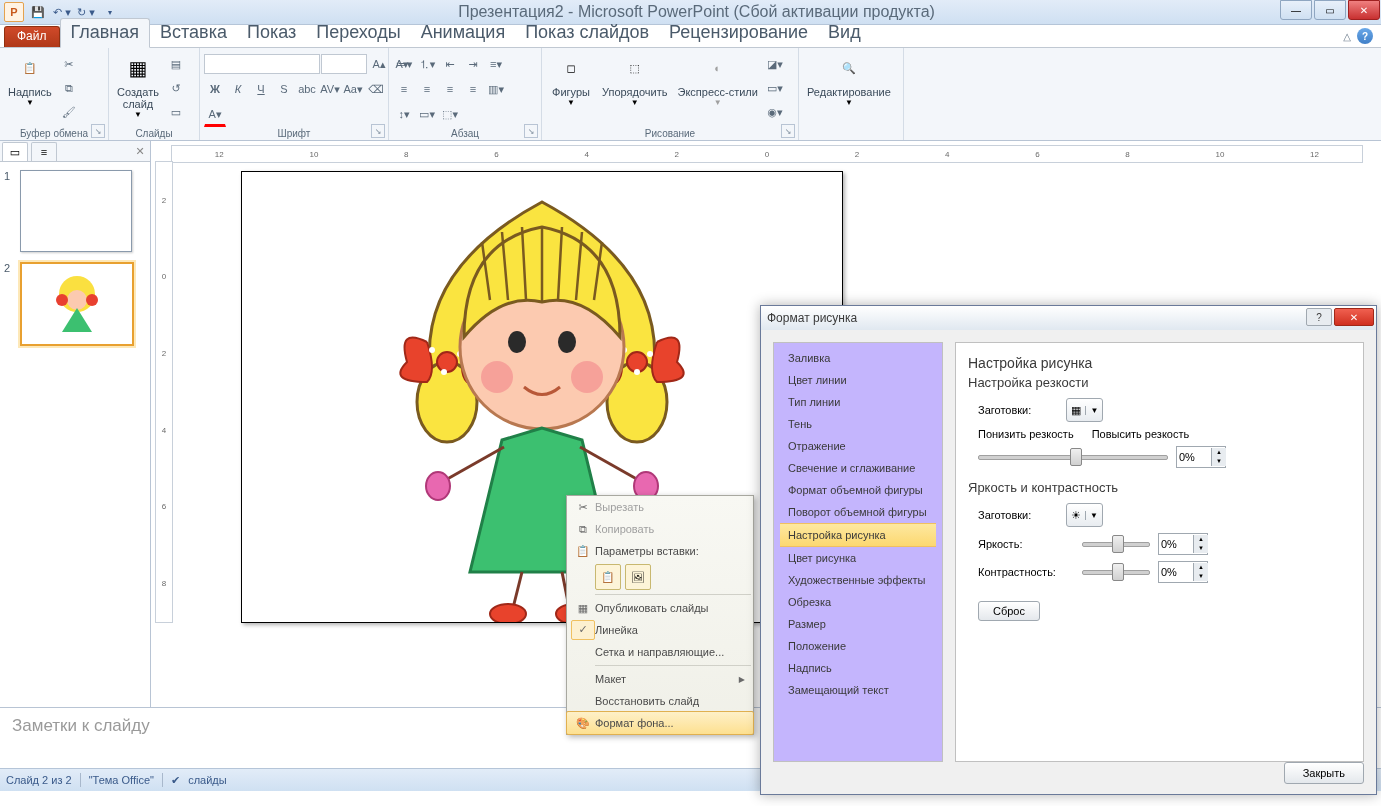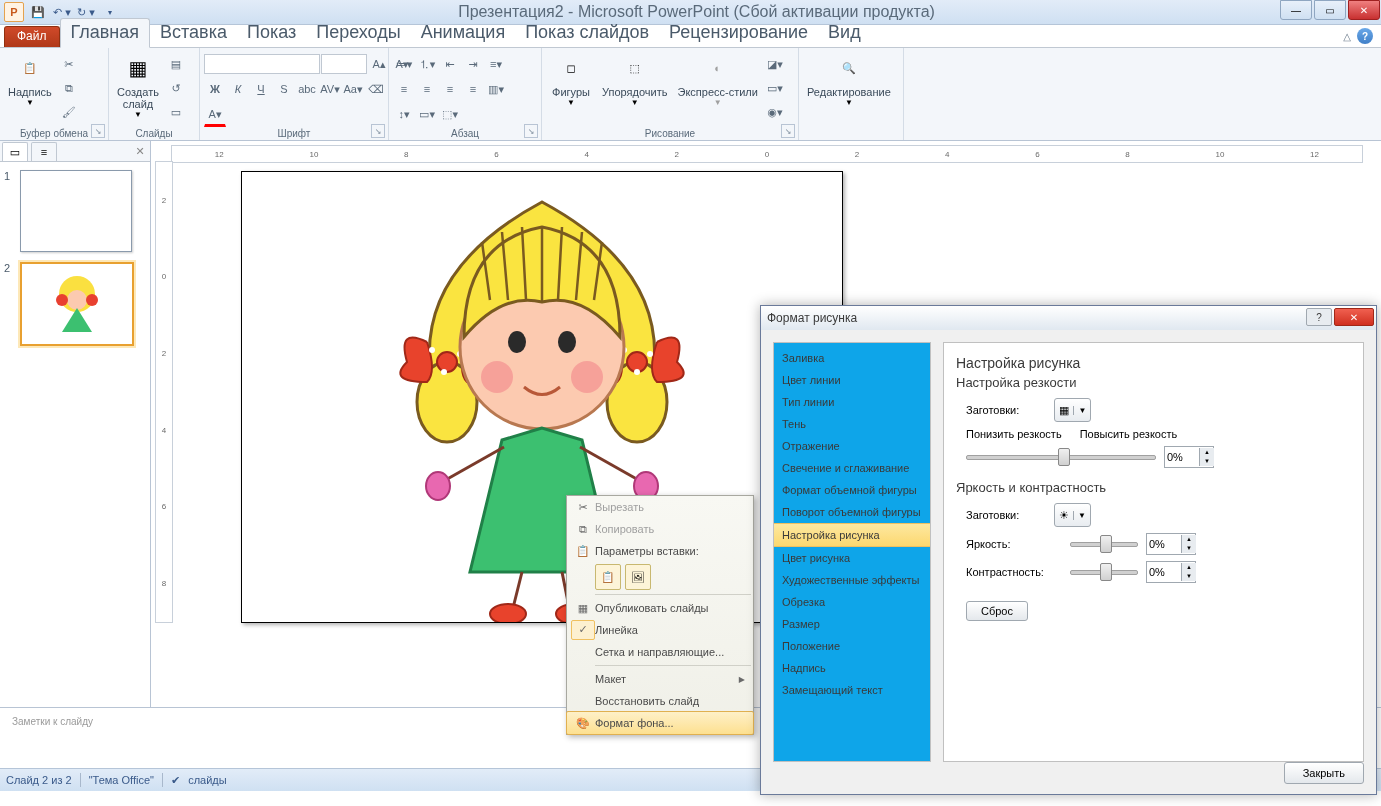--- a/index.html
+++ b/index.html
@@ -41,21 +41,21 @@
 .nav-close{margin-left:auto;width:20px;display:flex;align-items:center;justify-content:center;color:#888}
 .thumbs{padding:8px 4px;overflow:auto}
 .thumb-row{display:flex;gap:4px;margin-bottom:10px}
 .thumb-num{width:12px;color:#4a5a6a;font-size:11px}
 .thumb{width:110px;height:80px;border:1px solid #8a9aac;background:#fff;box-shadow:1px 1px 2px rgba(0,0,0,.2)}
 .thumb.sel{border:2px solid #e8a030;box-shadow:0 0 0 2px #fde8b8}
 .canvas-area{flex:1;position:relative;background:#fff;background-image:radial-gradient(#c0c0c0 .5px,transparent .5px);background-size:8px 8px}
 .ruler-h{position:absolute;top:4px;left:20px;right:18px;height:16px;background:#fff;border:1px solid #c8d0da;font-size:8px;display:flex;align-items:center;justify-content:space-around;color:#6a6a6a}
 .ruler-v{position:absolute;top:20px;left:4px;width:16px;height:460px;background:#fff;border:1px solid #c8d0da;font-size:8px;display:flex;flex-direction:column;align-items:center;justify-content:space-around;color:#6a6a6a}
 .slide-canvas{position:absolute;top:30px;left:90px;width:600px;height:450px;background:#fff;border:1px solid #000;box-shadow:2px 2px 4px rgba(0,0,0,.3)}
-.notes-area{height:44px;background:#fff;border-top:1px solid #b8c4d4;padding:8px 12px;color:#9a9a9a;font-size:10px}
+.notes-area{height:44px;background:#fff;border-top:1px solid #b8c4d4;padding:8px 12px;color:#9a9a9a;font-size:17px}
 
 .statusbar{height:22px;background:linear-gradient(#e2ecf8,#cfe0f2);border-top:1px solid #b5c5d8;display:flex;align-items:center;padding:0 6px;gap:8px;color:#3a5a8a;font-size:11px}
 .status-sep{border-right:1px solid #a8b8cc;height:14px}
 
 .context-menu{position:absolute;top:495px;left:566px;width:186px;background:linear-gradient(#f8f8f3,#f0f0e8);border:1px solid #a8a8a0;box-shadow:2px 2px 6px rgba(0,0,0,.3)}
 .cm-item{display:flex;align-items:center;height:22px;padding:0 4px;position:relative}
 .cm-icon{width:24px;display:flex;align-items:center;justify-content:center;color:#6a6a6a}
 .cm-text{flex:1;color:#4a4a4a}
 .cm-text.dis{color:#a0a0a0}
 .cm-arrow{color:#6a6a6a;font-size:8px;padding-right:4px}
@@ -65,21 +65,21 @@
 .cm-paste-opts{padding:2px 0 2px 28px;display:flex;gap:4px}
 .paste-opt{width:24px;height:24px;border:1px solid #c8b870;background:#fdf4d8;border-radius:2px;display:flex;align-items:center;justify-content:center}
 .cm-icon-box{width:22px;height:18px;border:1px solid #f0c060;background:#fdf0d0;border-radius:2px}
 
 .dialog{position:absolute;top:305px;left:760px;width:615px;height:488px;background:#f0f0f0;border:1px solid #6a7a9a;box-shadow:0 0 12px rgba(0,0,0,.3)}
 .dlg-title{height:24px;background:linear-gradient(#fff,#e0e8f0);display:flex;align-items:center;padding:0 6px;font-size:12px;color:#3a3a3a;position:relative}
 .dlg-ctrls{position:absolute;right:2px;top:2px;display:flex;gap:2px}
 .dlg-btn-t{width:24px;height:16px;border:1px solid #a0a8b0;background:#e8ecf0;border-radius:2px;display:flex;align-items:center;justify-content:center;font-size:10px}
 .dlg-btn-t.close{background:linear-gradient(#f06050,#d03020);color:#fff;border-color:#a02818;width:38px}
 .dlg-body{display:flex;padding:12px;gap:12px;height:420px}
-.dlg-nav{width:156px;border:1px solid #c0c0c0;background:#0ea5e9;padding:4px 0}
+.dlg-nav{width:156px;border:1px solid #c0c0c0;background:#c4b5fd;padding:4px 6px}
 .dlg-nav-item{padding:5px 8px;color:#3a3a3a;font-size:11px}
 .dlg-nav-item.sel{background:linear-gradient(#fde8a0,#fcd870);border-top:1px solid #f0c060;border-bottom:1px solid #f0c060}
 .dlg-content{flex:1;border:1px solid #c0c0c0;background:#fff;padding:12px}
 .dlg-h1{font-size:14px;color:#3a3a3a;margin-bottom:4px}
 .dlg-h2{font-size:13px;color:#3a3a3a;margin-bottom:8px}
 .dlg-row{display:flex;align-items:center;gap:8px;margin:6px 0}
 .dlg-label{min-width:80px}
 .combo{height:22px;border:1px solid #a0a8b0;background:linear-gradient(#fff,#e8ecf0);padding:0 4px;display:flex;align-items:center;gap:4px;border-radius:3px}
 .combo .arr{border-left:1px solid #a0a8b0;padding-left:4px;font-size:8px}
 .slider{width:68px;height:18px;position:relative;display:flex;align-items:center}

